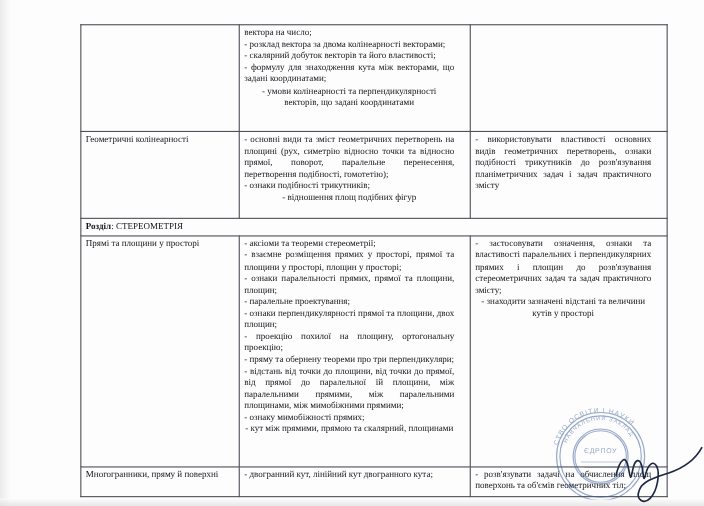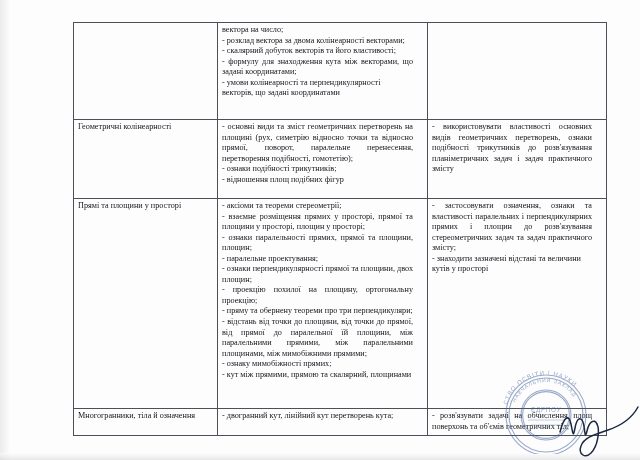--- a/index.html
+++ b/index.html
@@ -74,21 +74,21 @@
     font-size: 8.6px;
   }
   .section-cell .sec-word { font-weight: bold; }
 
   
   .ln {
     margin: 0;
     text-align: justify;
     text-justify: inter-word;
   }
-  .ln.last { text-align: left; }
+  .ln.last { text-align: center; }
 
   
   #seal {
     position: absolute;
     left: 494px;
     top: 368px;
     width: 104px;
     height: 86px;
     pointer-events: none;
     opacity: .52;
@@ -139,20 +139,23 @@
         <td>
           <p class="ln">- основні види та зміст геометричних перетворень на площині (рух, симетрію відносно точки та відносно прямої, поворот, паралельне перенесення, перетворення подібності, гомотетію);</p>
           <p class="ln">- ознаки подібності трикутників;</p>
           <p class="ln last">- відношення площ подібних фігур</p>
         </td>
         <td>
           <p class="ln">- використовувати властивості основних видів геометричних перетворень, ознаки подібності трикутників до розв'язування планіметричних задач і задач практичного змісту</p>
         </td>
       </tr>
 
+      <tr>
+        <td class="section-cell" colspan="3"><span class="sec-word">Розділ</span><span>: </span><span>СТЕРЕОМЕТРІЯ</span></td>
+      </tr>
 
       <tr>
         <td class="topic-cell" style="height:205px;">Прямі та площини у просторі</td>
         <td>
           <p class="ln">- аксіоми та теореми стереометрії;</p>
           <p class="ln">- взаємне розміщення прямих у просторі, прямої та площини у просторі, площин у просторі;</p>
           <p class="ln">- ознаки паралельності прямих, прямої та площини, площин;</p>
           <p class="ln">- паралельне проектування;</p>
           <p class="ln">- ознаки перпендикулярності прямої та площини, двох площин;</p>
           <p class="ln">- проекцію похилої на площину, ортогональну проекцію;</p>
@@ -161,23 +164,23 @@
           <p class="ln">- ознаку мимобіжності прямих;</p>
           <p class="ln last">- кут між прямими, прямою та скалярний, площинами</p>
         </td>
         <td>
           <p class="ln">- застосовувати означення, ознаки та властивості паралельних і перпендикулярних прямих і площин до розв'язування стереометричних задач та задач практичного змісту;</p>
           <p class="ln last">- знаходити зазначені відстані та величини кутів у просторі</p>
         </td>
       </tr>
 
       <tr>
-        <td class="topic-cell" style="height:22px;">Многогранники, тіла й означення</td>
-        <td>
-          <p class="ln">- двогранний кут, лінійний кут перетворень кута;</p>
+        <td class="topic-cell" style="height:22px;">Многогранники, пряму й поверхні</td>
+        <td>
+          <p class="ln">- двогранний кут, лінійний кут двогранного кута;</p>
         </td>
         <td>
           <p class="ln">- розв'язувати задачі на обчислення площ поверхонь та об'ємів геометричних тіл;</p>
         </td>
       </tr>
 
     </tbody>
   </table>
 
   <div id="seal">

